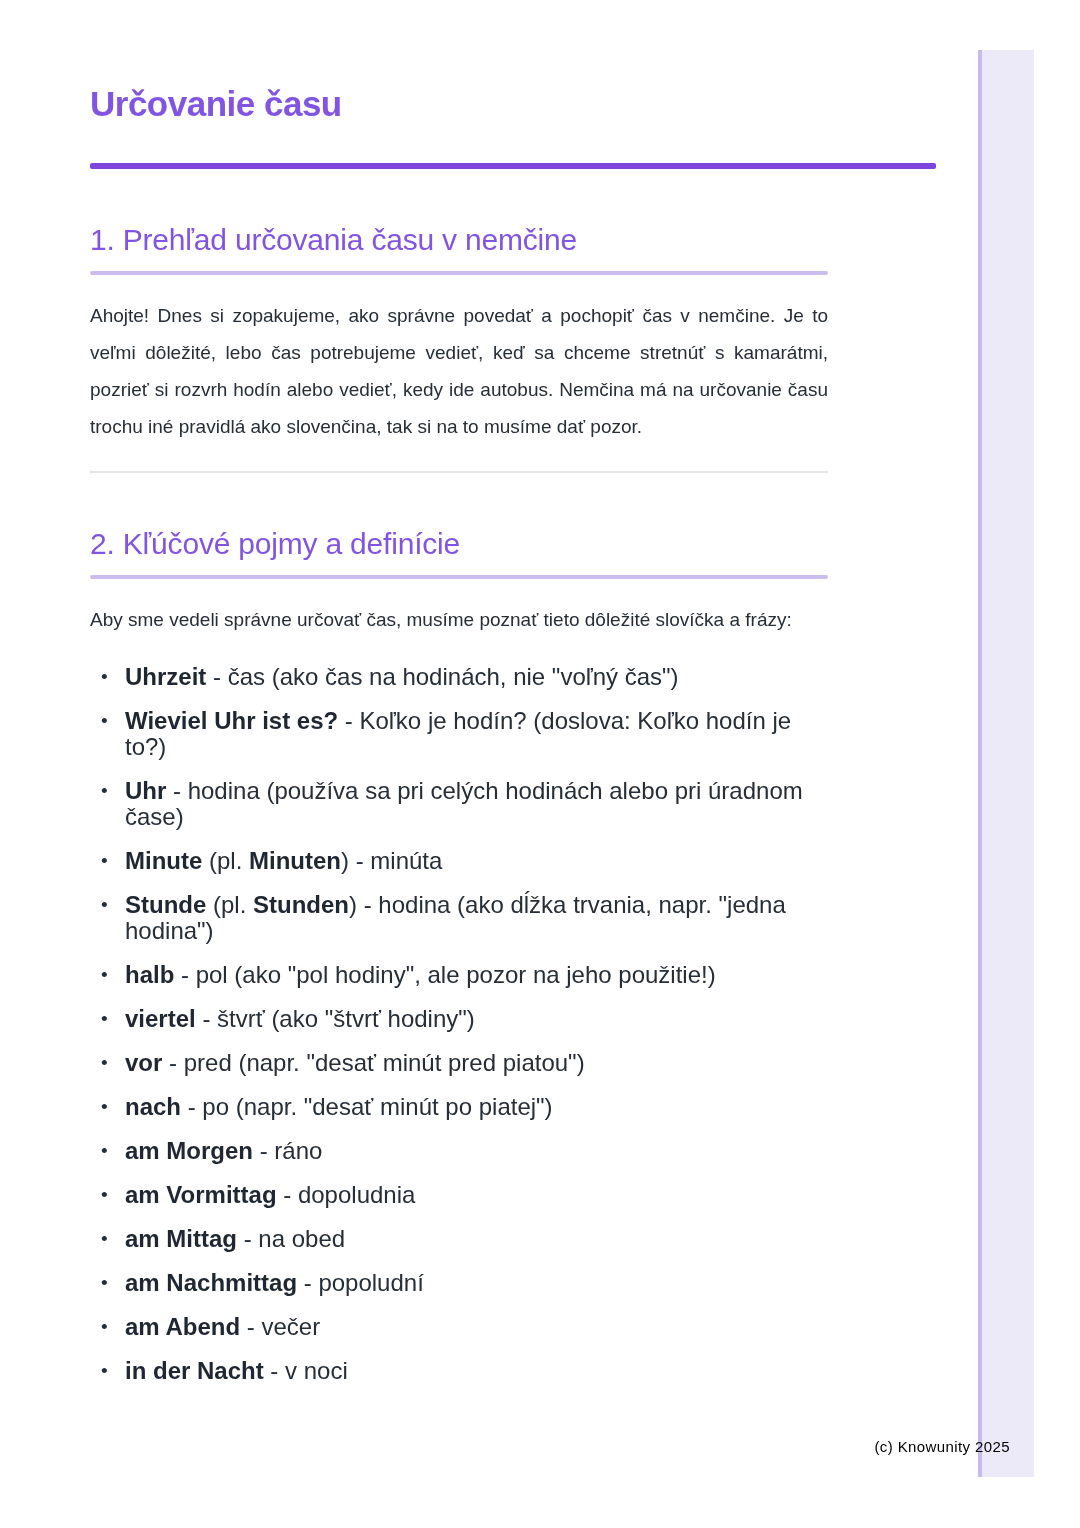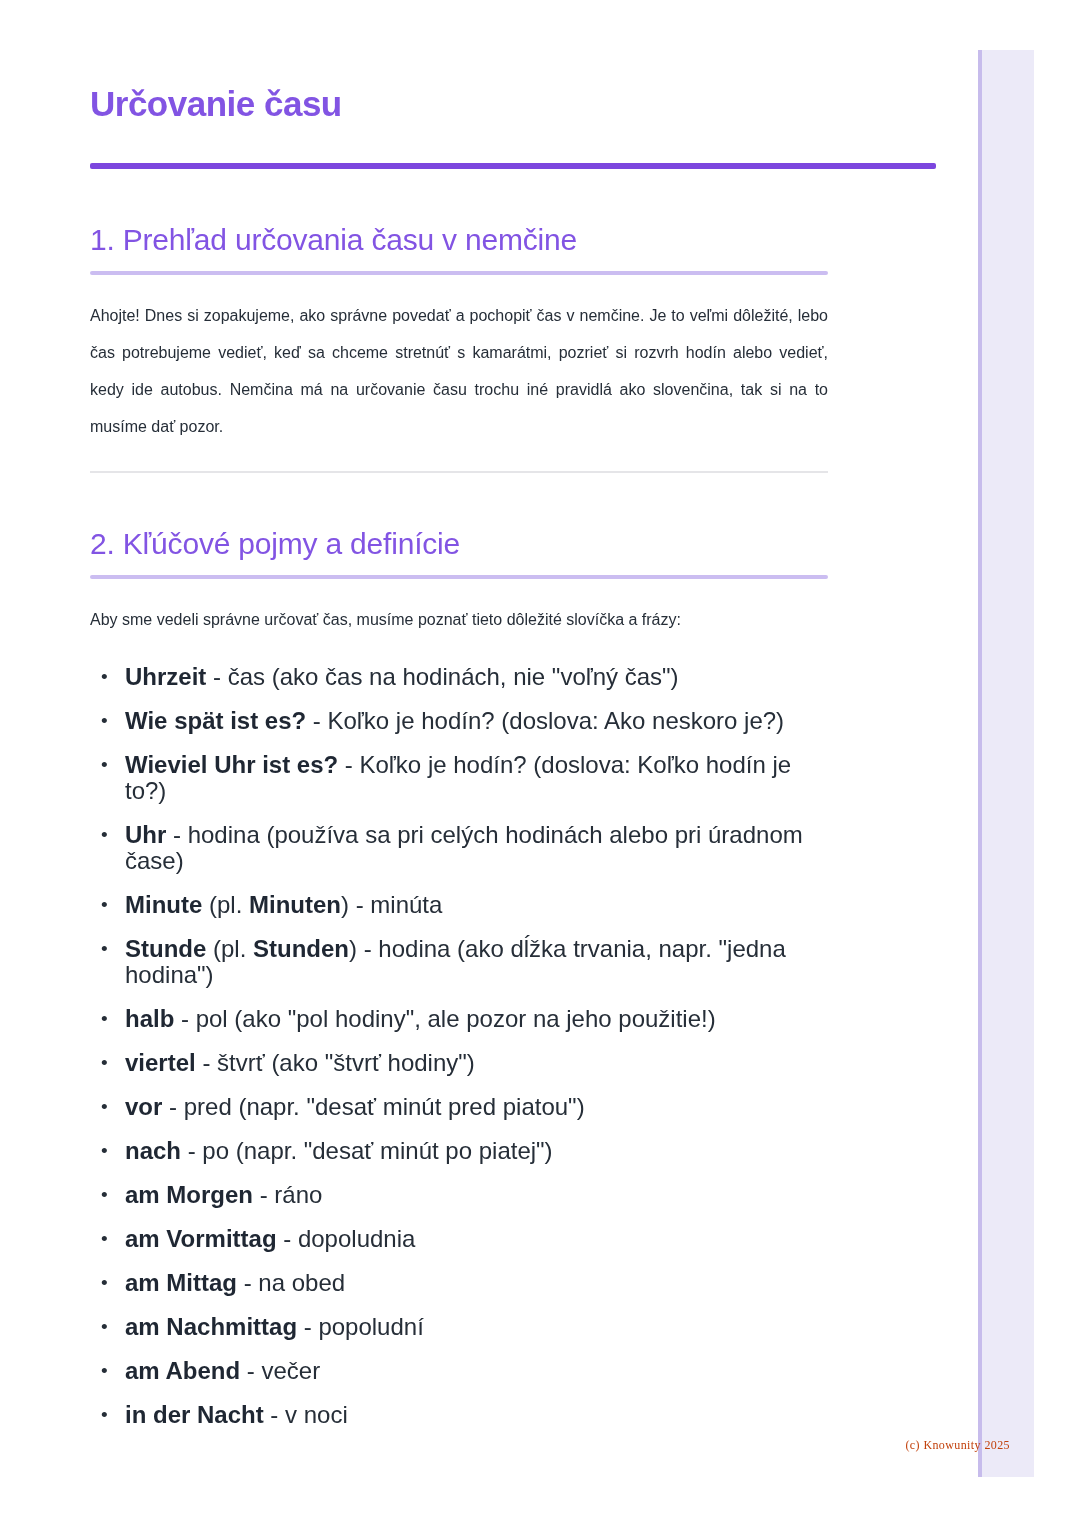--- a/index.html
+++ b/index.html
@@ -59,21 +59,21 @@
   .heading-rule {
     margin-top: 13px;
     width: 738px;
     height: 4px;
     border-radius: 2px;
     background: #CBBDF1;
   }
   p.body-paragraph {
     margin: 22px 0 0 0;
     width: 738px;
-    font-size: 16px;
+    font-size: 19px;
     line-height: 37px;
     text-align: justify;
     color: #262E38;
   }
   .divider {
     margin-top: 26px;
     width: 738px;
     height: 2px;
     background: #E5E5E8;
   }
@@ -101,25 +101,24 @@
     color: #262E38;
   }
   ul.terms li strong {
     font-weight: 700;
     color: #1F2733;
   }
   .footer-note {
     position: absolute;
     top: 1438px;
     right: 70px;
-    font-size: 12px;
+    font-size: 15px;
     letter-spacing: 0.4px;
-    color: #c2410c;
+    color: #000000;
     z-index: 3;
-    font-family: Liberation Serif, serif;
   }
 </style>
 </head>
 <body>
 
 <div class="side-stripe"></div>
 
 <main class="content">
 
   <h1 class="page-title">Určovanie času</h1>
@@ -134,21 +133,20 @@
 
   <div class="divider"></div>
 
   <section>
     <h2 class="section-heading">2. Kľúčové pojmy a definície</h2>
     <div class="heading-rule"></div>
     <p class="body-paragraph">Aby sme vedeli správne určovať čas, musíme poznať tieto dôležité slovíčka a frázy:</p>
 
     <ul class="terms" id="terms-list">
         <li><strong>Uhrzeit</strong><span> - čas (ako čas na hodinách, nie "voľný čas")</span></li>
-        <li><strong>Wie spät ist es?</strong><span> - Koľko je hodín? (doslova: Ako neskoro je?)</span></li>
         <li><strong>Wieviel Uhr ist es?</strong><span> - Koľko je hodín? (doslova: Koľko hodín je to?)</span></li>
         <li><strong>Uhr</strong><span> - hodina (používa sa pri celých hodinách alebo pri úradnom čase)</span></li>
         <li><strong>Minute</strong><span> (pl. </span><strong>Minuten</strong><span>) - minúta</span></li>
         <li><strong>Stunde</strong><span> (pl. </span><strong>Stunden</strong><span>) - hodina (ako dĺžka trvania, napr. "jedna hodina")</span></li>
         <li><strong>halb</strong><span> - pol (ako "pol hodiny", ale pozor na jeho použitie!)</span></li>
         <li><strong>viertel</strong><span> - štvrť (ako "štvrť hodiny")</span></li>
         <li><strong>vor</strong><span> - pred (napr. "desať minút pred piatou")</span></li>
         <li><strong>nach</strong><span> - po (napr. "desať minút po piatej")</span></li>
         <li><strong>am Morgen</strong><span> - ráno</span></li>
         <li><strong>am Vormittag</strong><span> - dopoludnia</span></li>

